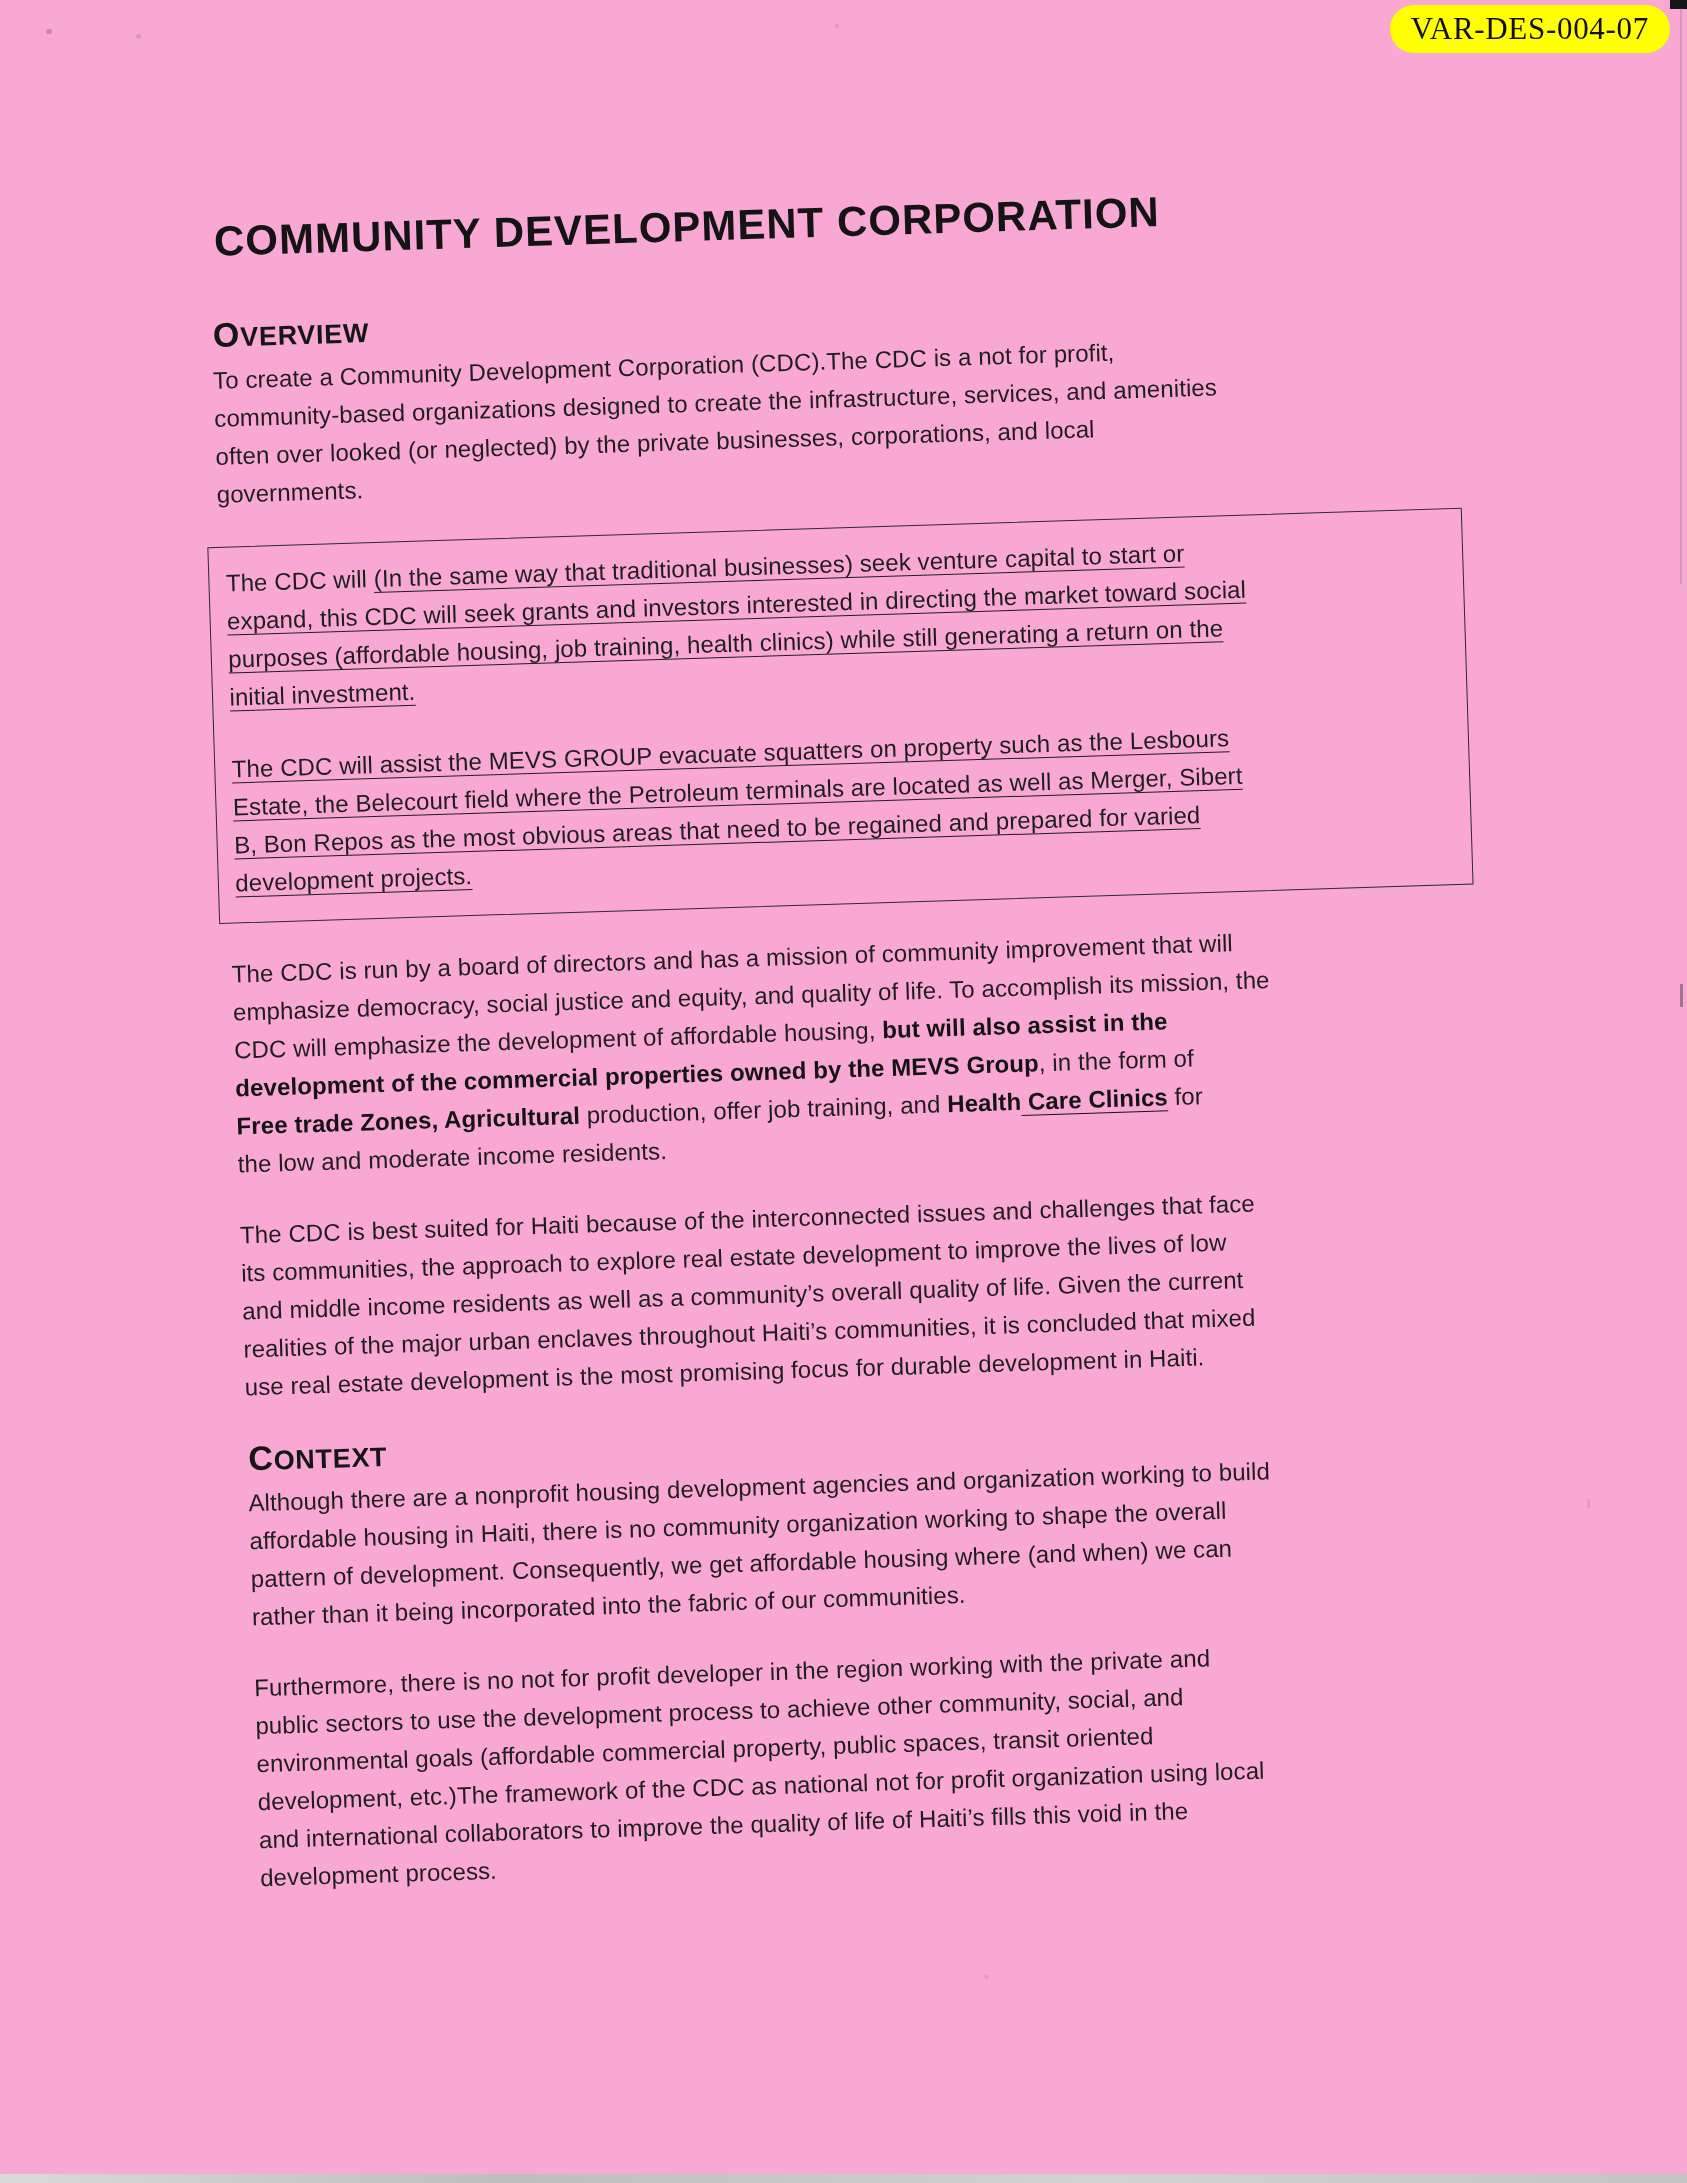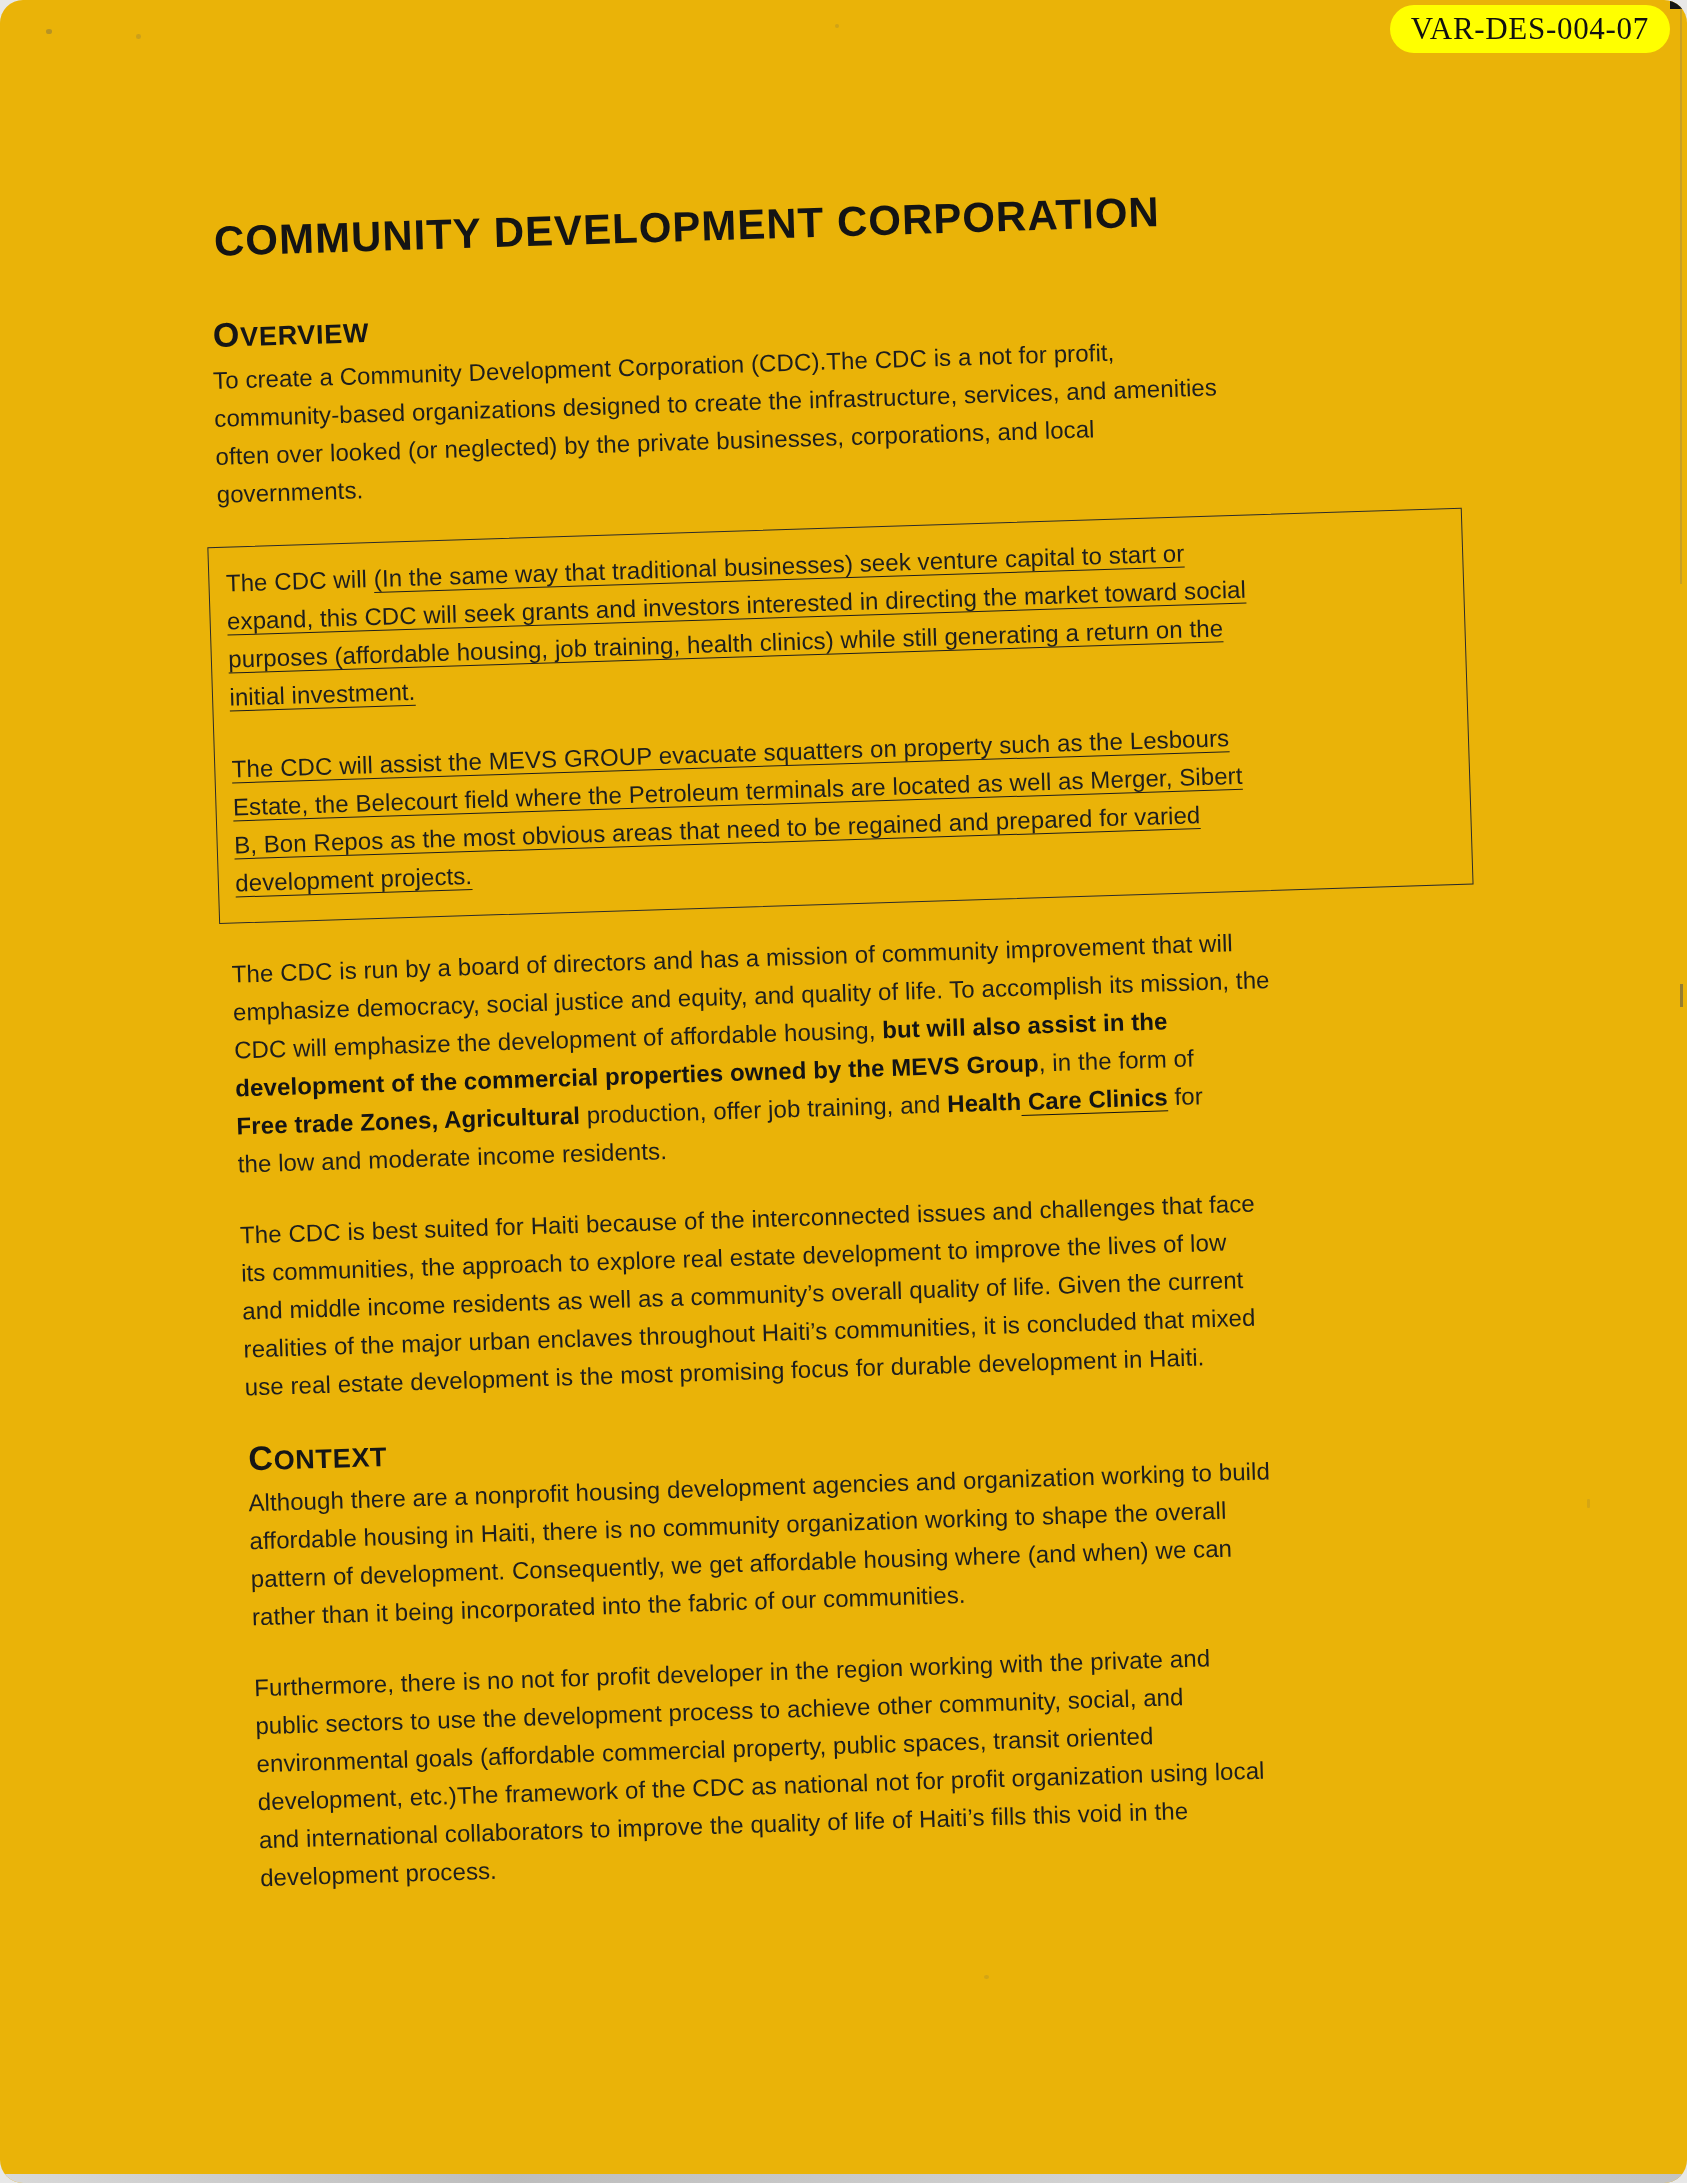--- a/index.html
+++ b/index.html
@@ -1,24 +1,23 @@
 <!DOCTYPE html>
 <html style="font-size:10.6px"><head>
 <meta charset="utf-8">
 <style>
   html, body { margin: 0; padding: 0; background: #e8e8e8; }
   .page {
     position: relative;
     width: 1687px;
     height: 2183px;
-    background: #eab308;
+    background: #f9a8d4;
     overflow: hidden;
     font-family: "Liberation Sans", sans-serif;
     color: #1c1c1c;
-    border-radius: 23px;
   }
 
   
   .tag {
     position: absolute;
     top: 5.3px;
     right: 17px;
     background: #ffff00;
     color: #111;
     font-family: "Liberation Serif", serif;

